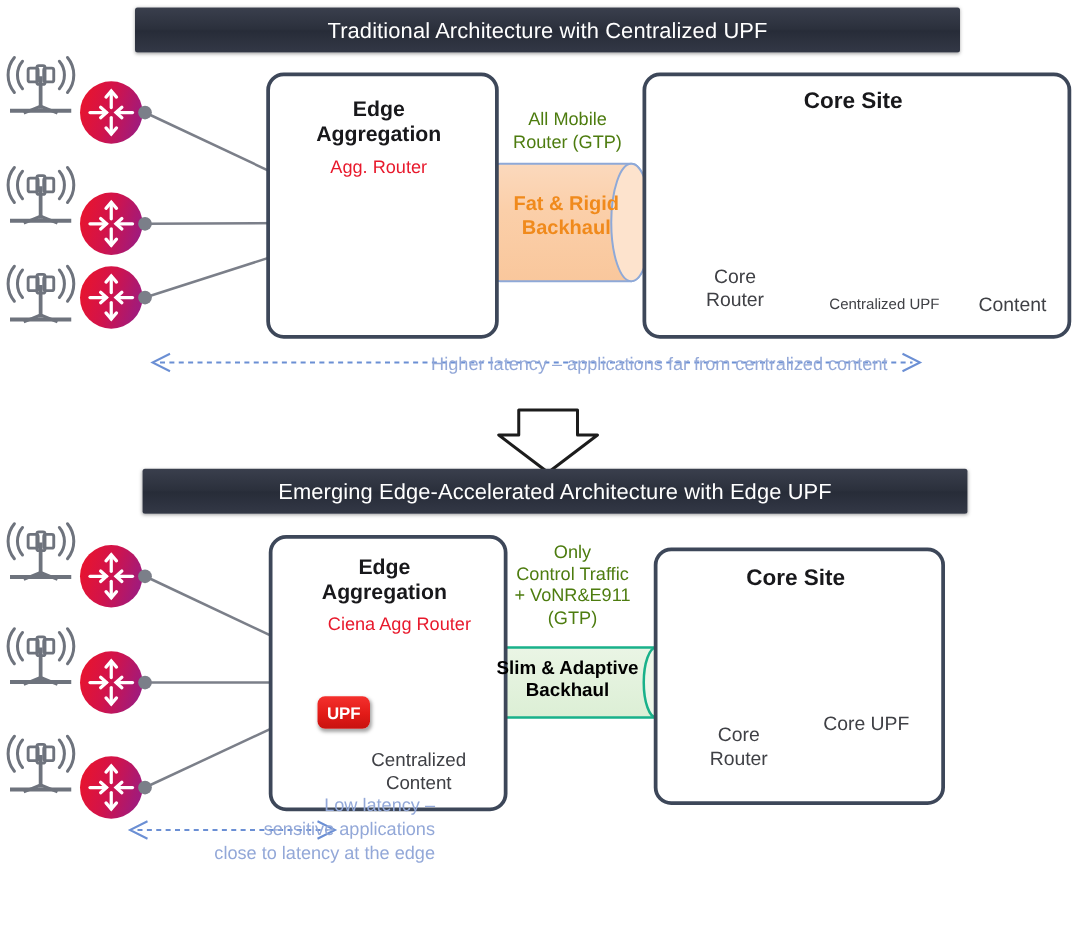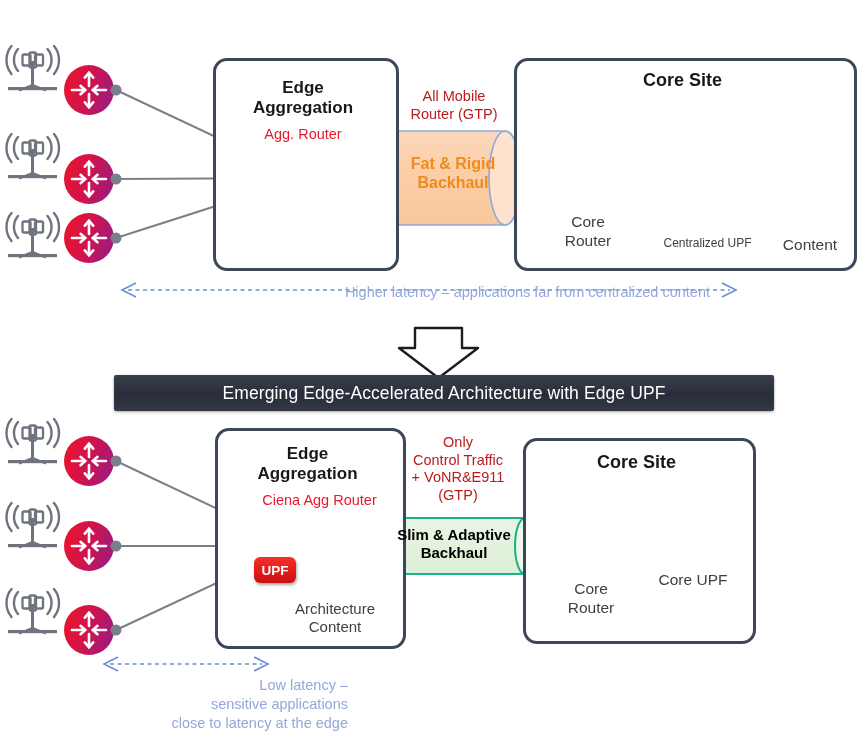--- a/index.html
+++ b/index.html
@@ -54,21 +54,21 @@
     position: absolute;
     width: 100%;
     text-align: center;
     color: #e8192c;
     font-size: 14.5px;
   }
 
   
   .lbl {
     position: absolute;
-    color: #b91c1c;
+    color: #4d7c0f;
     font-size: 14.5px;
     line-height: 1.22;
     text-align: center;
   }
   .lbl.dark { color: #3f4045; }
 
   
   .latency {
     position: absolute;
     color: #93a8d8;
@@ -368,20 +368,23 @@
         <use href="#rackOrange" x="660" y="527"></use>
       </g>
 
     <g stroke="#6b8fd4" stroke-width="1.6" fill="none">
       <path d="M110 664 L262 664" stroke-dasharray="4 3.5"></path>
       <path d="M118 657 L104 664 L118 671"></path>
       <path d="M254 657 L268 664 L254 671"></path>
     </g>
   </svg>
 
+  <div class="banner" style="left:108px; top:6px; width:660px; height:36px;">
+    <span>Traditional Architecture with Centralized UPF</span>
+  </div>
 
   <div class="site-box" style="left:213px; top:58px; width:180px; height:207px;"></div>
 
   <div class="site-title" style="left:213px; top:78px; width:180px;">
     <span>Edge</span><br>
     <span>Aggregation</span>
   </div>
   <div class="sub-title" style="left:213px; top:126px; width:180px;">Agg. Router</div>
 
   <div class="lbl" style="left:393px; top:88px; width:122px;">
@@ -415,21 +418,21 @@
 
   <div class="site-title" style="left:215px; top:444px; width:185px;">
     <span>Edge</span><br>
     <span>Aggregation</span>
   </div>
   <div class="sub-title" style="left:215px; top:492px; width:185px;padding-left:12px;">Ciena Agg Router</div>
 
   <div class="upf-badge" style="left:254px; top:557px; width:42px; height:26px;">UPF</div>
 
   <div class="lbl dark" style="left:280px; top:600px; width:110px; font-size:15px; text-align:center;">
-    <span>Architecture</span><br>
+    <span>Centralized</span><br>
     <span>Content</span>
   </div>
 
   <div class="lbl" style="left:396px; top:434px; width:124px;">
     <span>Only</span><br>
     <span>Control Traffic</span><br>
     <span>+ VoNR&amp;E911</span><br>
     <span>(GTP)</span>
   </div>
 
@@ -441,19 +444,19 @@
   <div class="site-box" style="left:523px; top:438px; width:227px; height:200px;"></div>
   <div class="site-title" style="left:523px; top:452px; width:227px; font-size:18px;">Core Site</div>
 
   <div class="lbl dark" style="left:543px; top:580px; width:96px; font-size:15.5px;">
     <span>Core</span><br>
     <span>Router</span>
   </div>
 
   <div class="lbl dark" style="left:643px; top:571px; width:100px; font-size:15.5px;">Core UPF</div>
 
-  <div class="latency" style="left:18px; top:676px; width:330px;">
+  <div class="latency" style="left:18px; top:636px; width:330px;">
     <span>Low latency –</span><br>
     <span>sensitive applications</span><br>
     <span>close to latency at the edge</span>
   </div>
 
 </div>
 
 </body></html>

